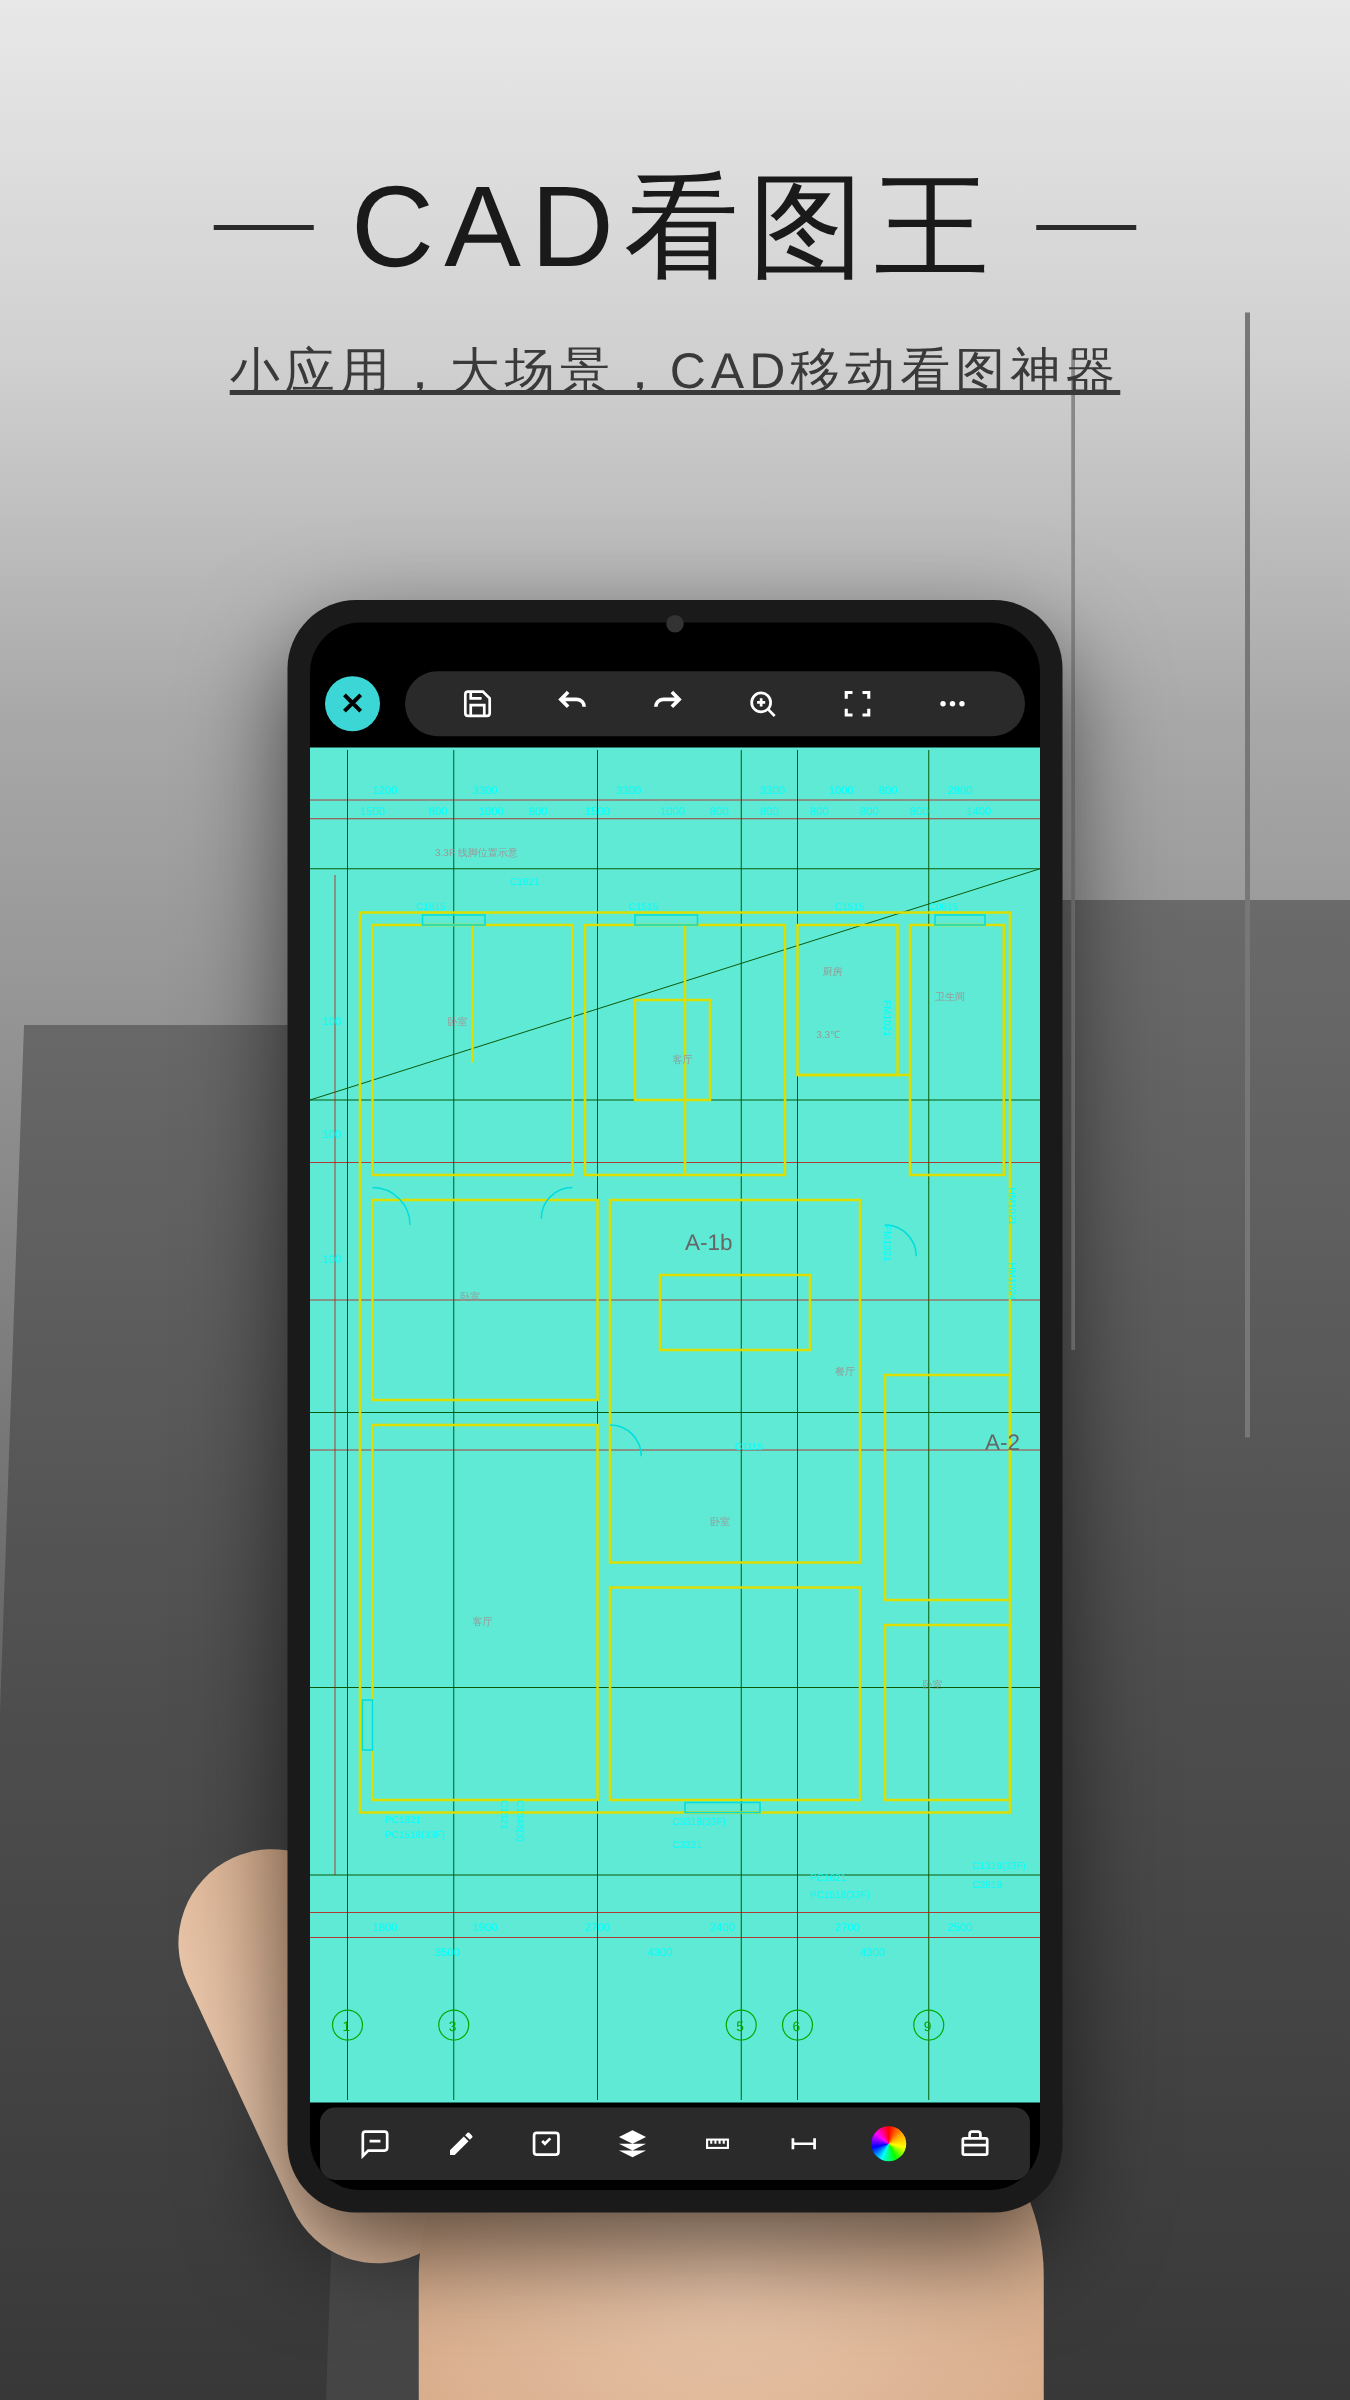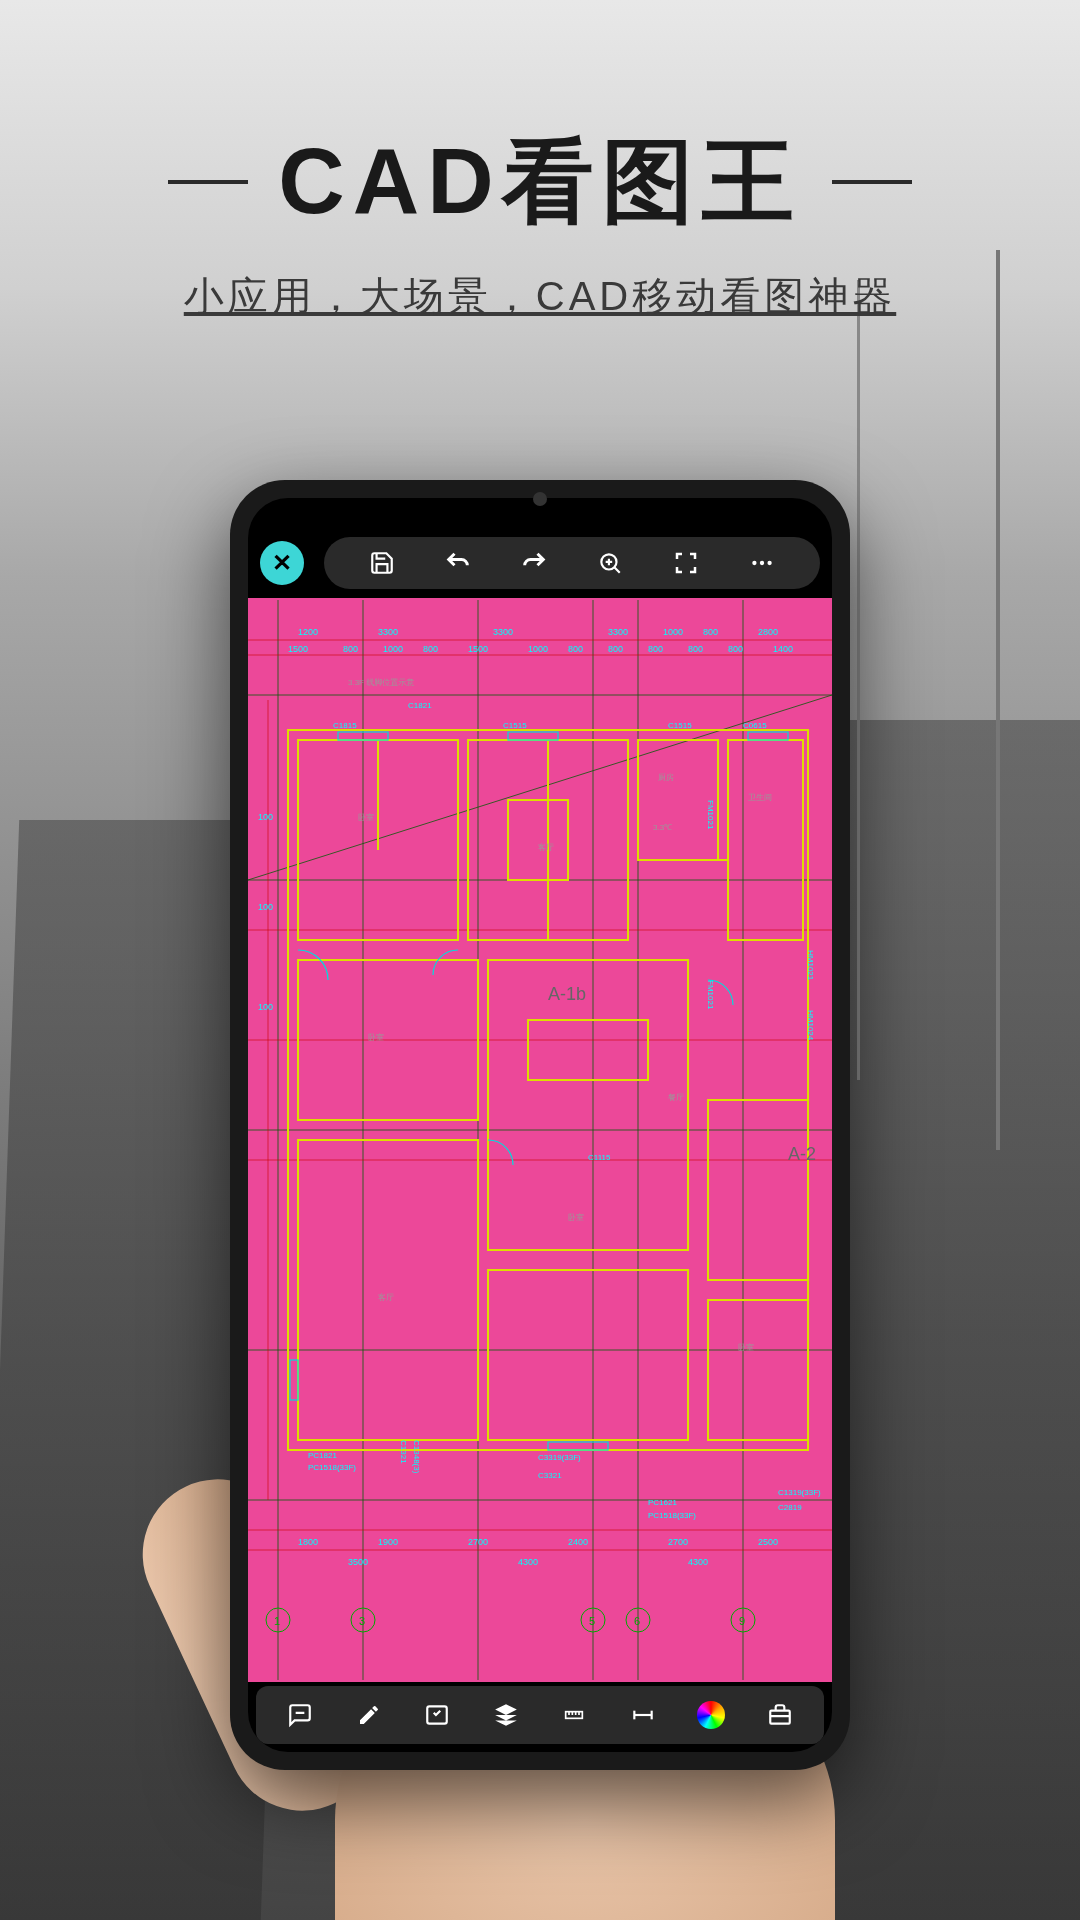--- a/index.html
+++ b/index.html
@@ -50,21 +50,21 @@
       justify-content: center;
       gap: 30px;
     }
     .title-line {
       width: 80px;
       height: 4px;
       background: #2a2a2a;
     }
     .title {
       font-size: 92px;
-      font-weight: 700;
+      font-weight: 400;
       color: #1a1a1a;
       letter-spacing: 8px;
     }
     .subtitle {
       font-size: 40px;
       color: #3a3a3a;
       margin-top: 25px;
       letter-spacing: 4px;
       text-decoration: underline;
     }
@@ -143,21 +143,21 @@
       align-items: center;
       justify-content: center;
     }
     
     .cad-canvas {
       position: absolute;
       top: 100px;
       left: 0;
       right: 0;
       bottom: 70px;
-      background: #ec4899;
+      background: #5eead4;
     }
     .cad-canvas svg { width: 100%; height: 100%; }
     
     .bottom-toolbar {
       position: absolute;
       bottom: 8px;
       left: 8px;
       right: 8px;
       height: 58px;
       background: #2a2a2a;

